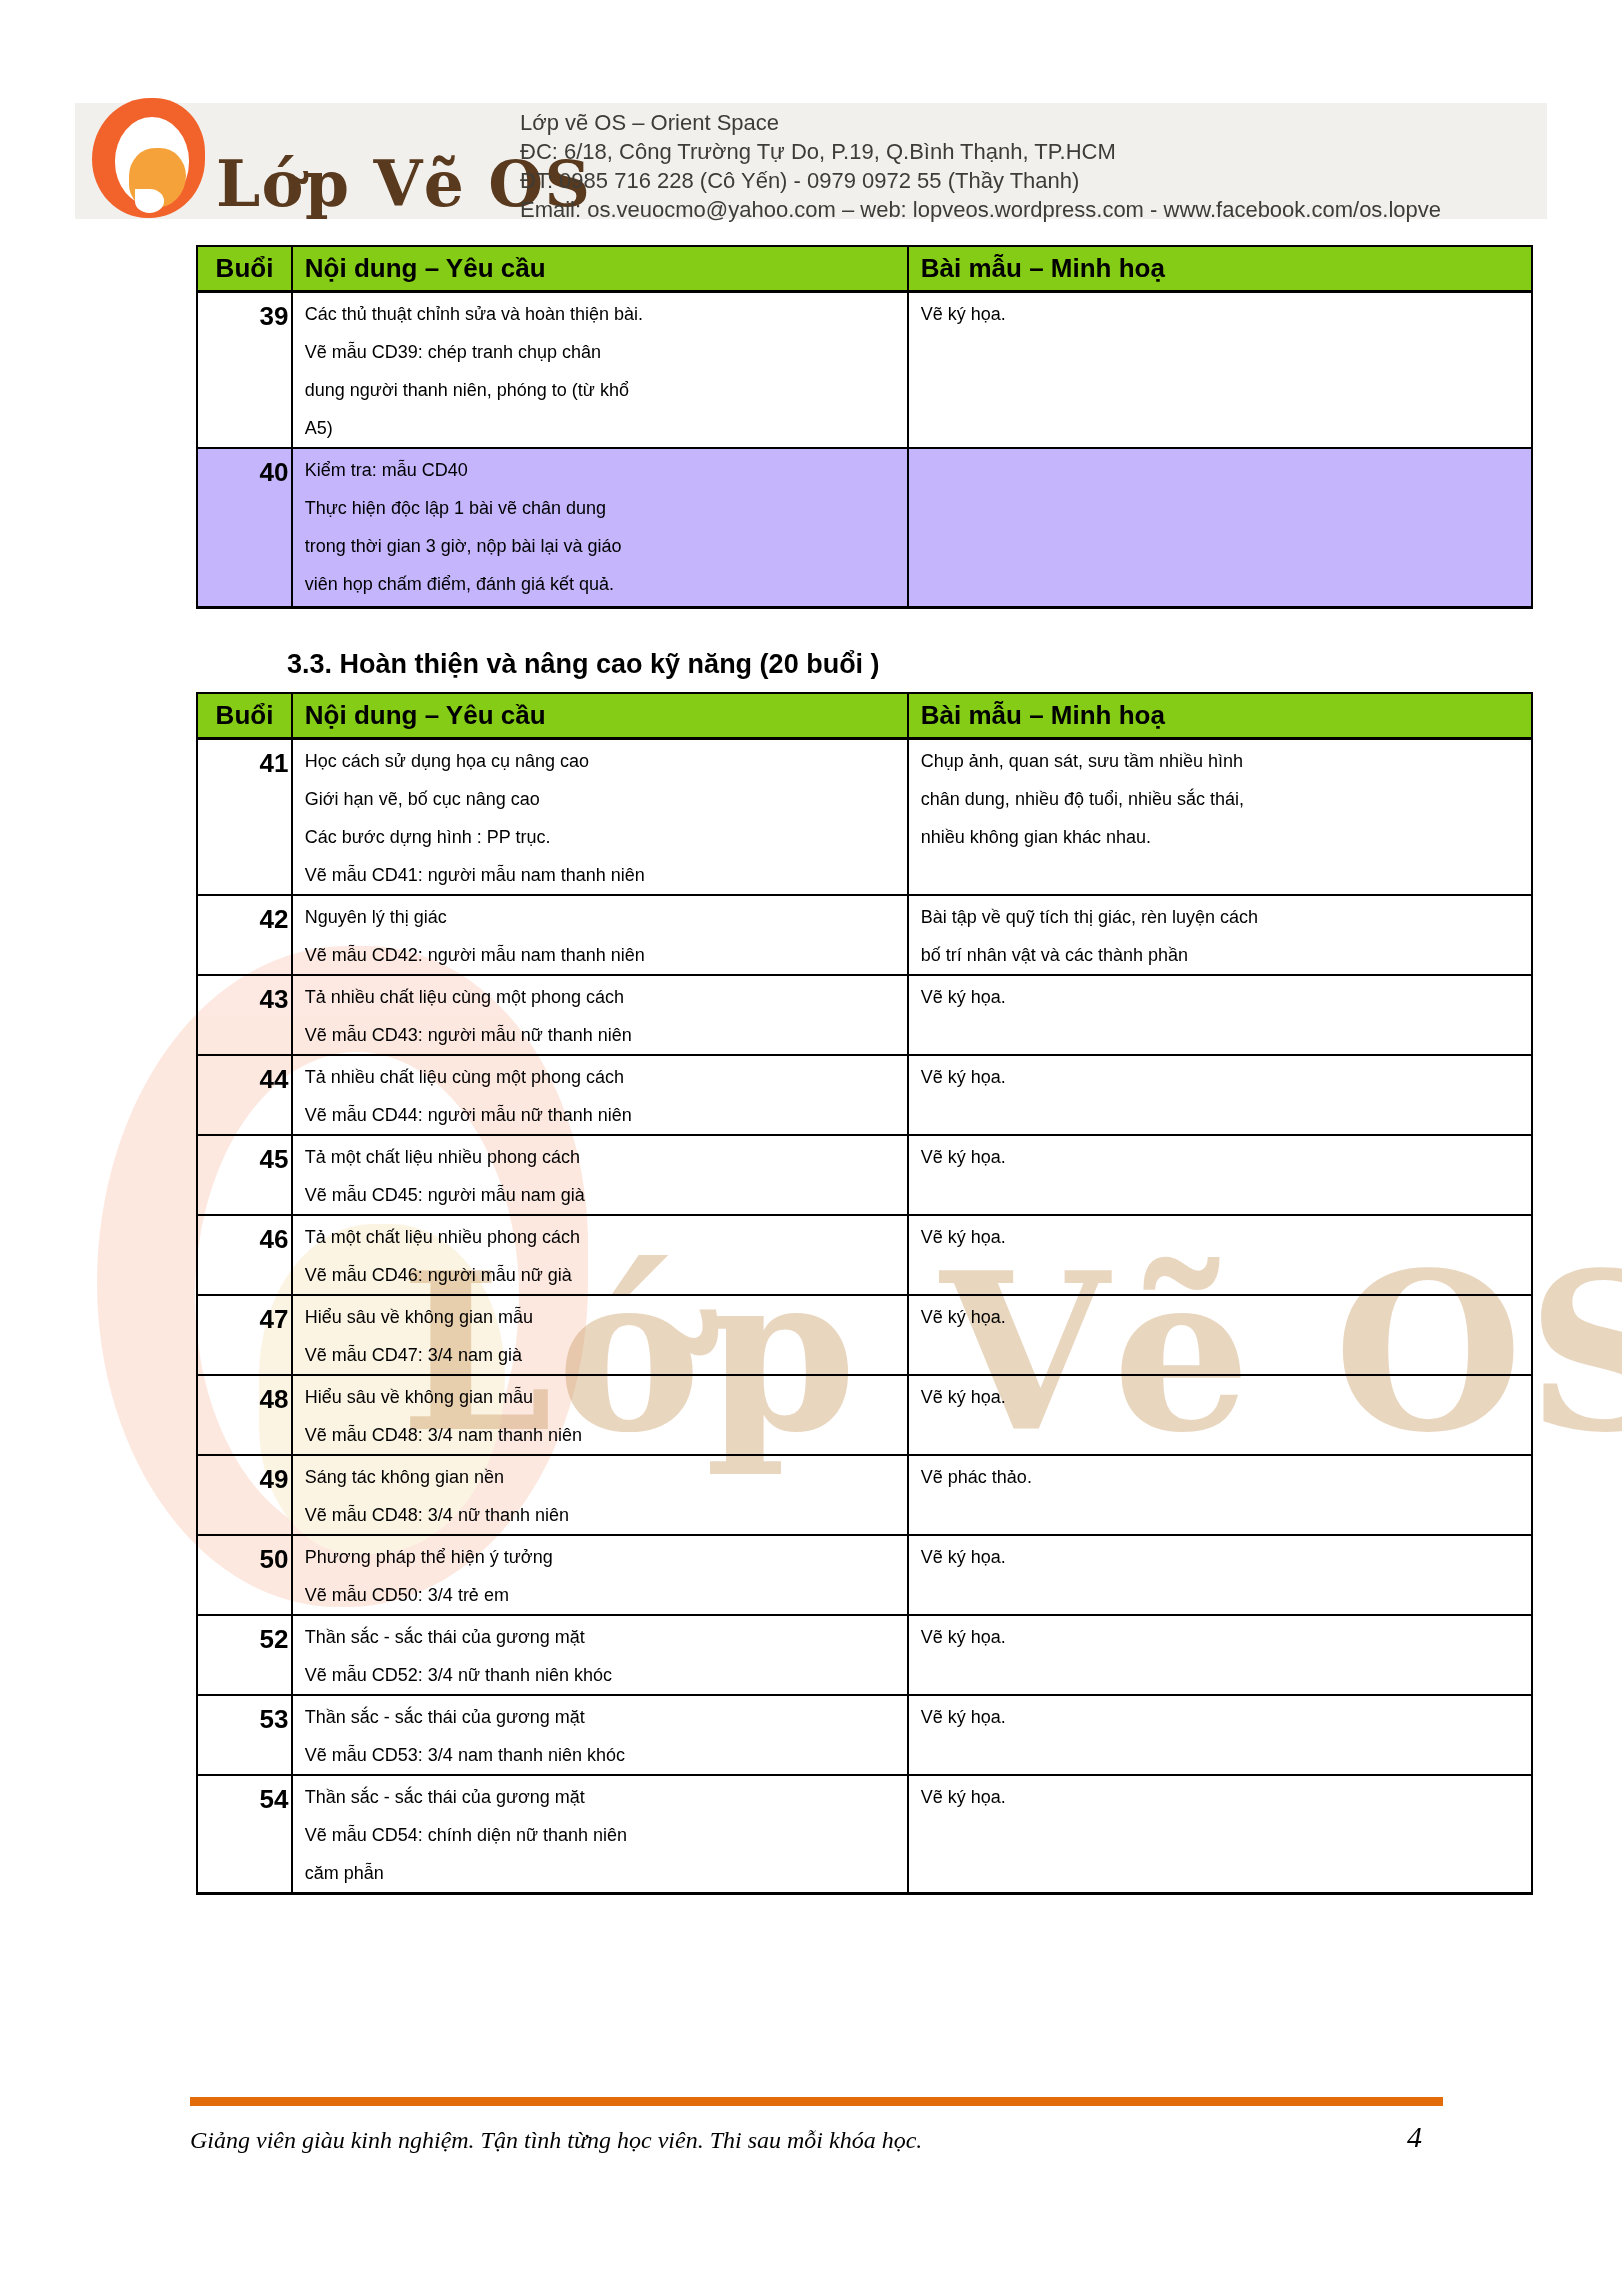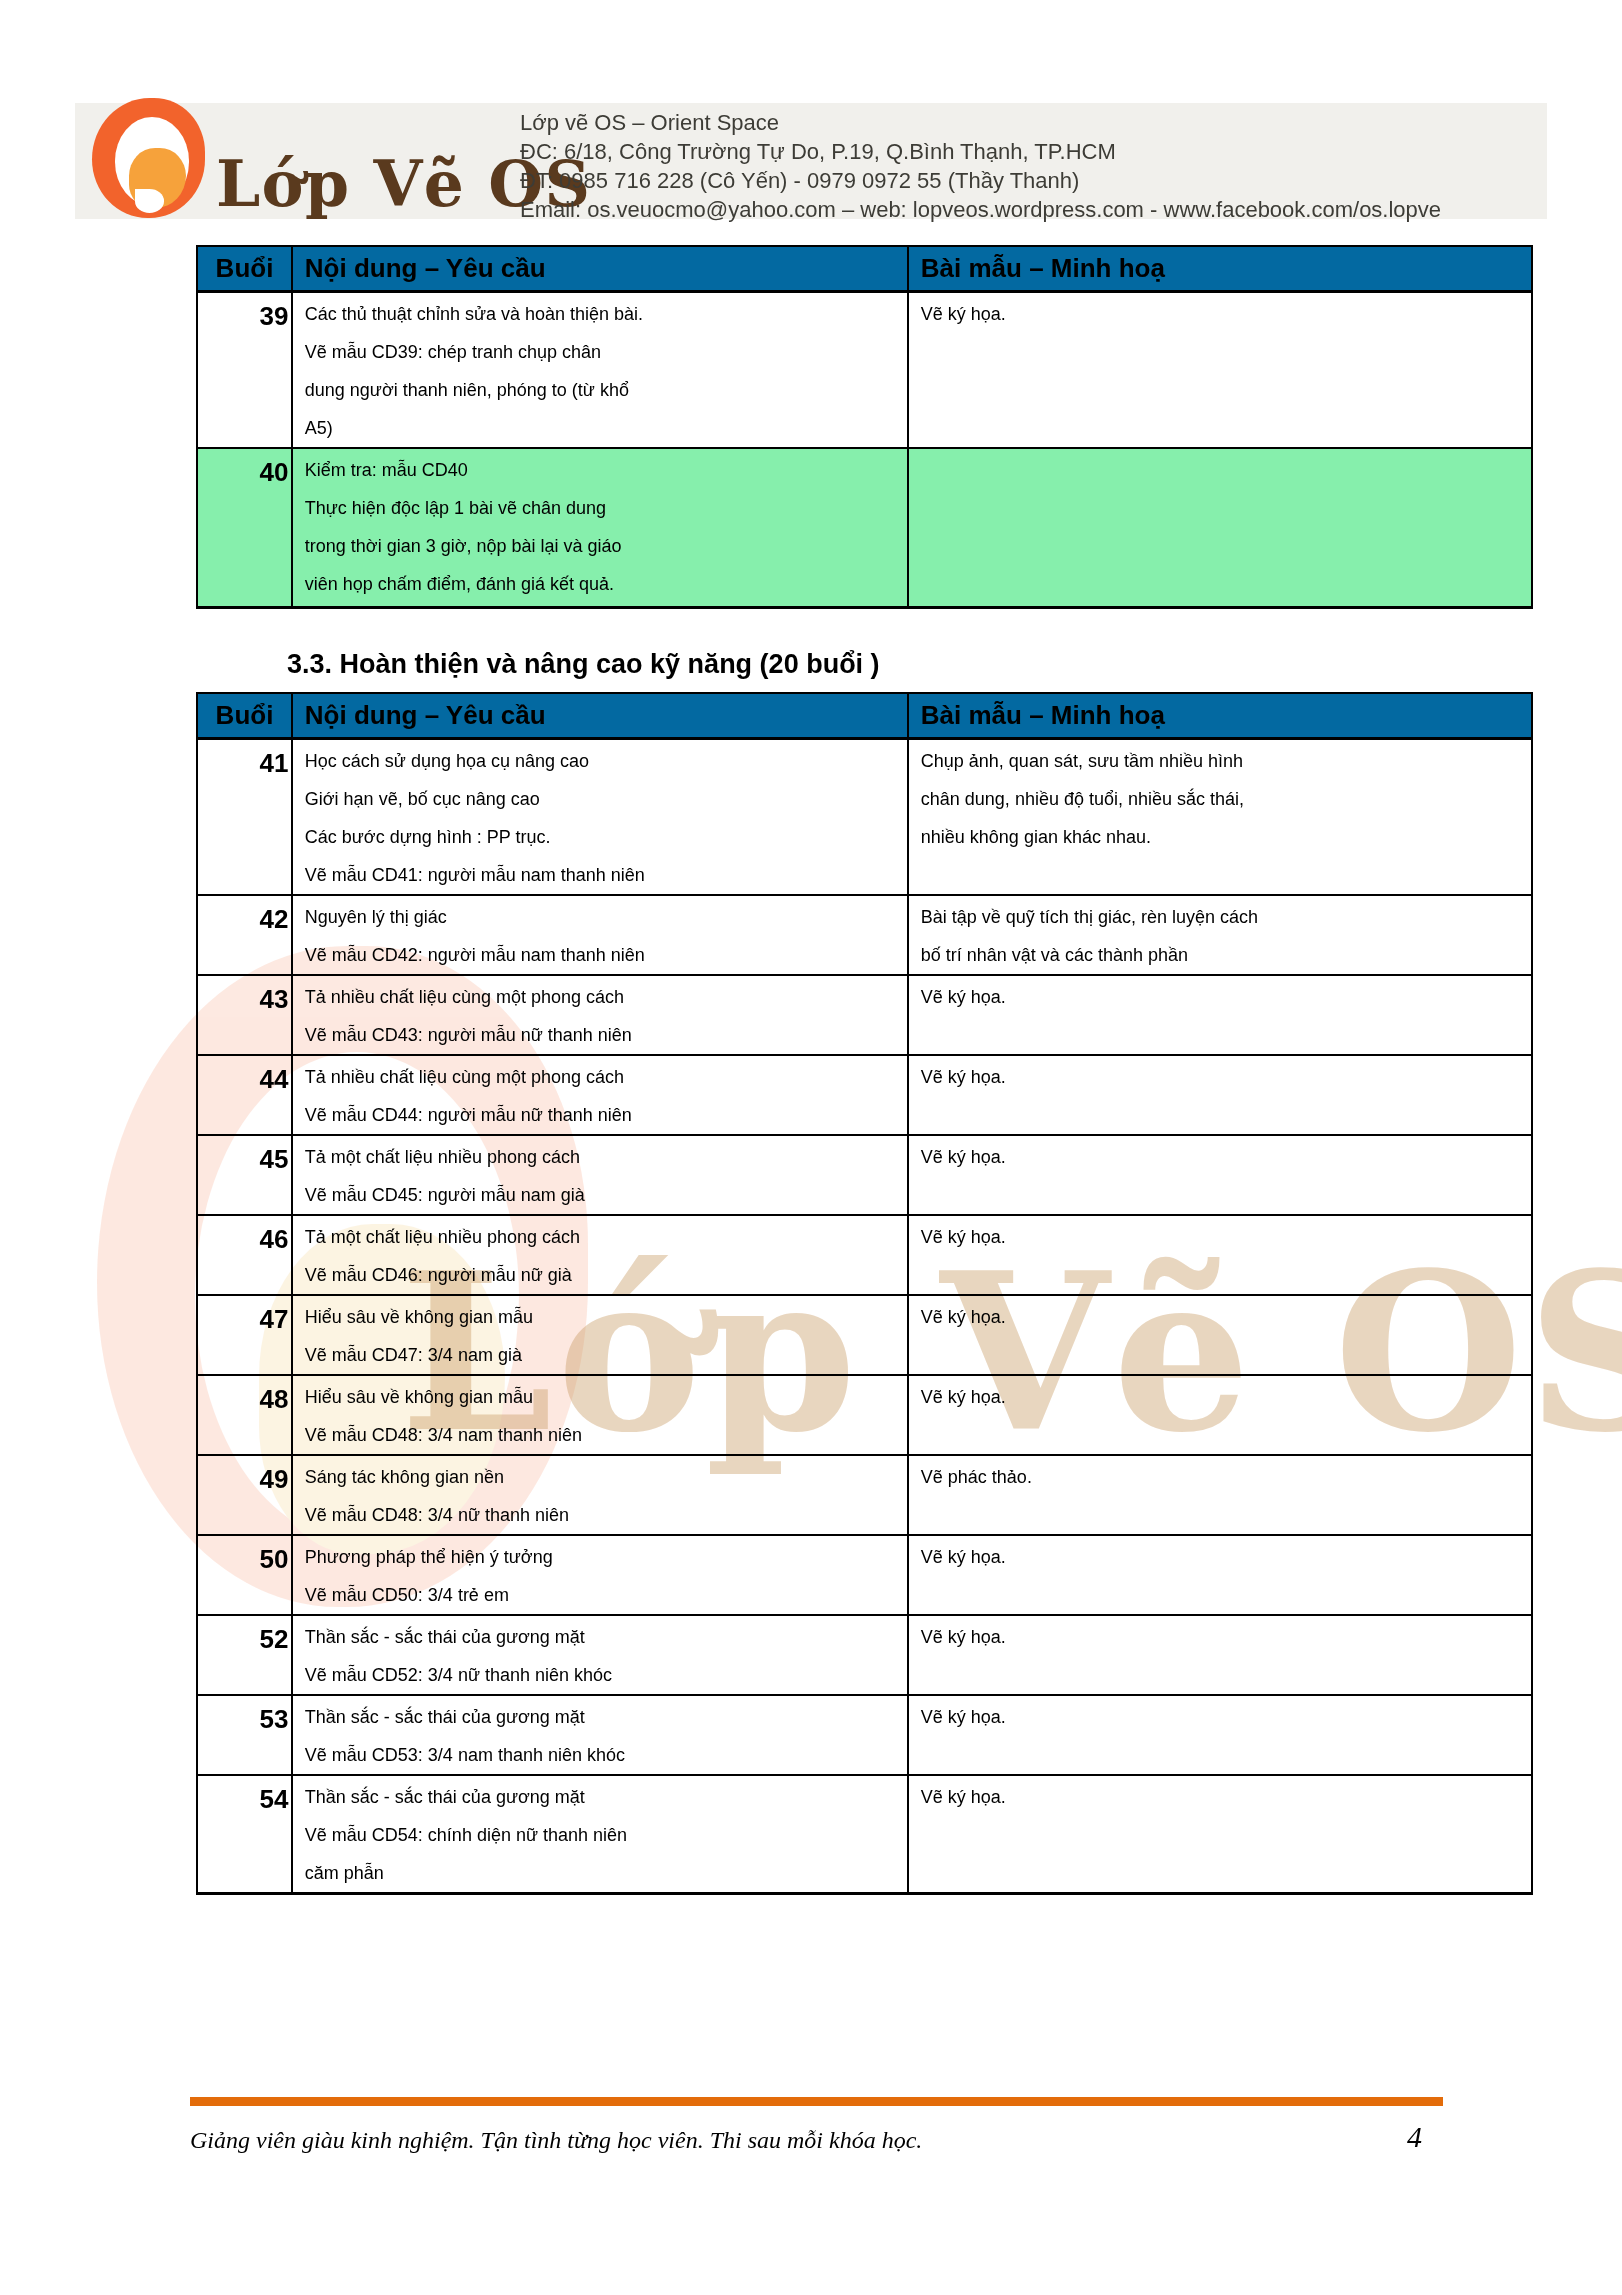--- a/index.html
+++ b/index.html
@@ -18,32 +18,32 @@
   .logo-word { position:absolute; left:216px; top:152px; font-family:"DejaVu Serif", serif; font-weight:bold;
     font-size:63px; line-height:65px; color:#5a3a1e; letter-spacing:1.3px; }
   .contact { position:absolute; left:520px; top:108px; font-size:22px; line-height:29px; color:#3d3c36; }
 
   
   table.sched { position:absolute; left:196px; border-collapse:collapse; table-layout:fixed; width:1335px;
     border:2.6px solid #000; }
   table.t1 { top:245px; }
   table.t2 { top:692px; }
   .sched th, .sched td { border:2px solid #000; vertical-align:top; overflow:hidden; }
-  .sched thead th { background:#0369a1; height:43px; vertical-align:middle;
+  .sched thead th { background:#84cc16; height:43px; vertical-align:middle;
     font-size:26px; font-weight:bold; text-align:left; padding:0 0 0 11.8px; border-bottom:3.3px solid #000; }
   .sched thead th.c1 { text-align:center; padding:0; }
   .sched td { font-size:18px; line-height:38px; padding:2px 11.8px 0 11.8px; white-space:pre-line; }
   .sched td.session { font-weight:bold; text-align:right; padding:3.9px 2.6px 0 2.6px; font-size:26px;margin-left:8px; }
   .sched tbody tr { height:80px; }
   .t1 tbody tr.r39 { height:154px; }
   .t1 tbody tr.r40 { height:159px; }
   .t2 tbody tr.rows4 { height:153px; }
   .t2 tbody tr.rows3 { height:109px; }
   .sched tbody tr:last-child td { border-bottom:3.9px solid #000; }
-  tr.highlight td { background:#86efac; }
+  tr.highlight td { background:#c4b5fd; }
 
   
   .section-heading { position:absolute; left:242px; top:649px; font-size:27px; font-weight:bold;margin-left:45px; }
 
   
   .watermark { position:absolute; left:0; top:0; z-index:0; }
   .page-content { position:relative; z-index:1; }
   .wm-logo { position:absolute; left:97px; top:946px; width:491px; height:661px; opacity:0.14;
     background:#f2632c; border-radius:52% 46% 50% 50%; overflow:hidden; }
   .wm-logo .logo-egg { left:20%; top:16%; width:66%; height:74%; }

